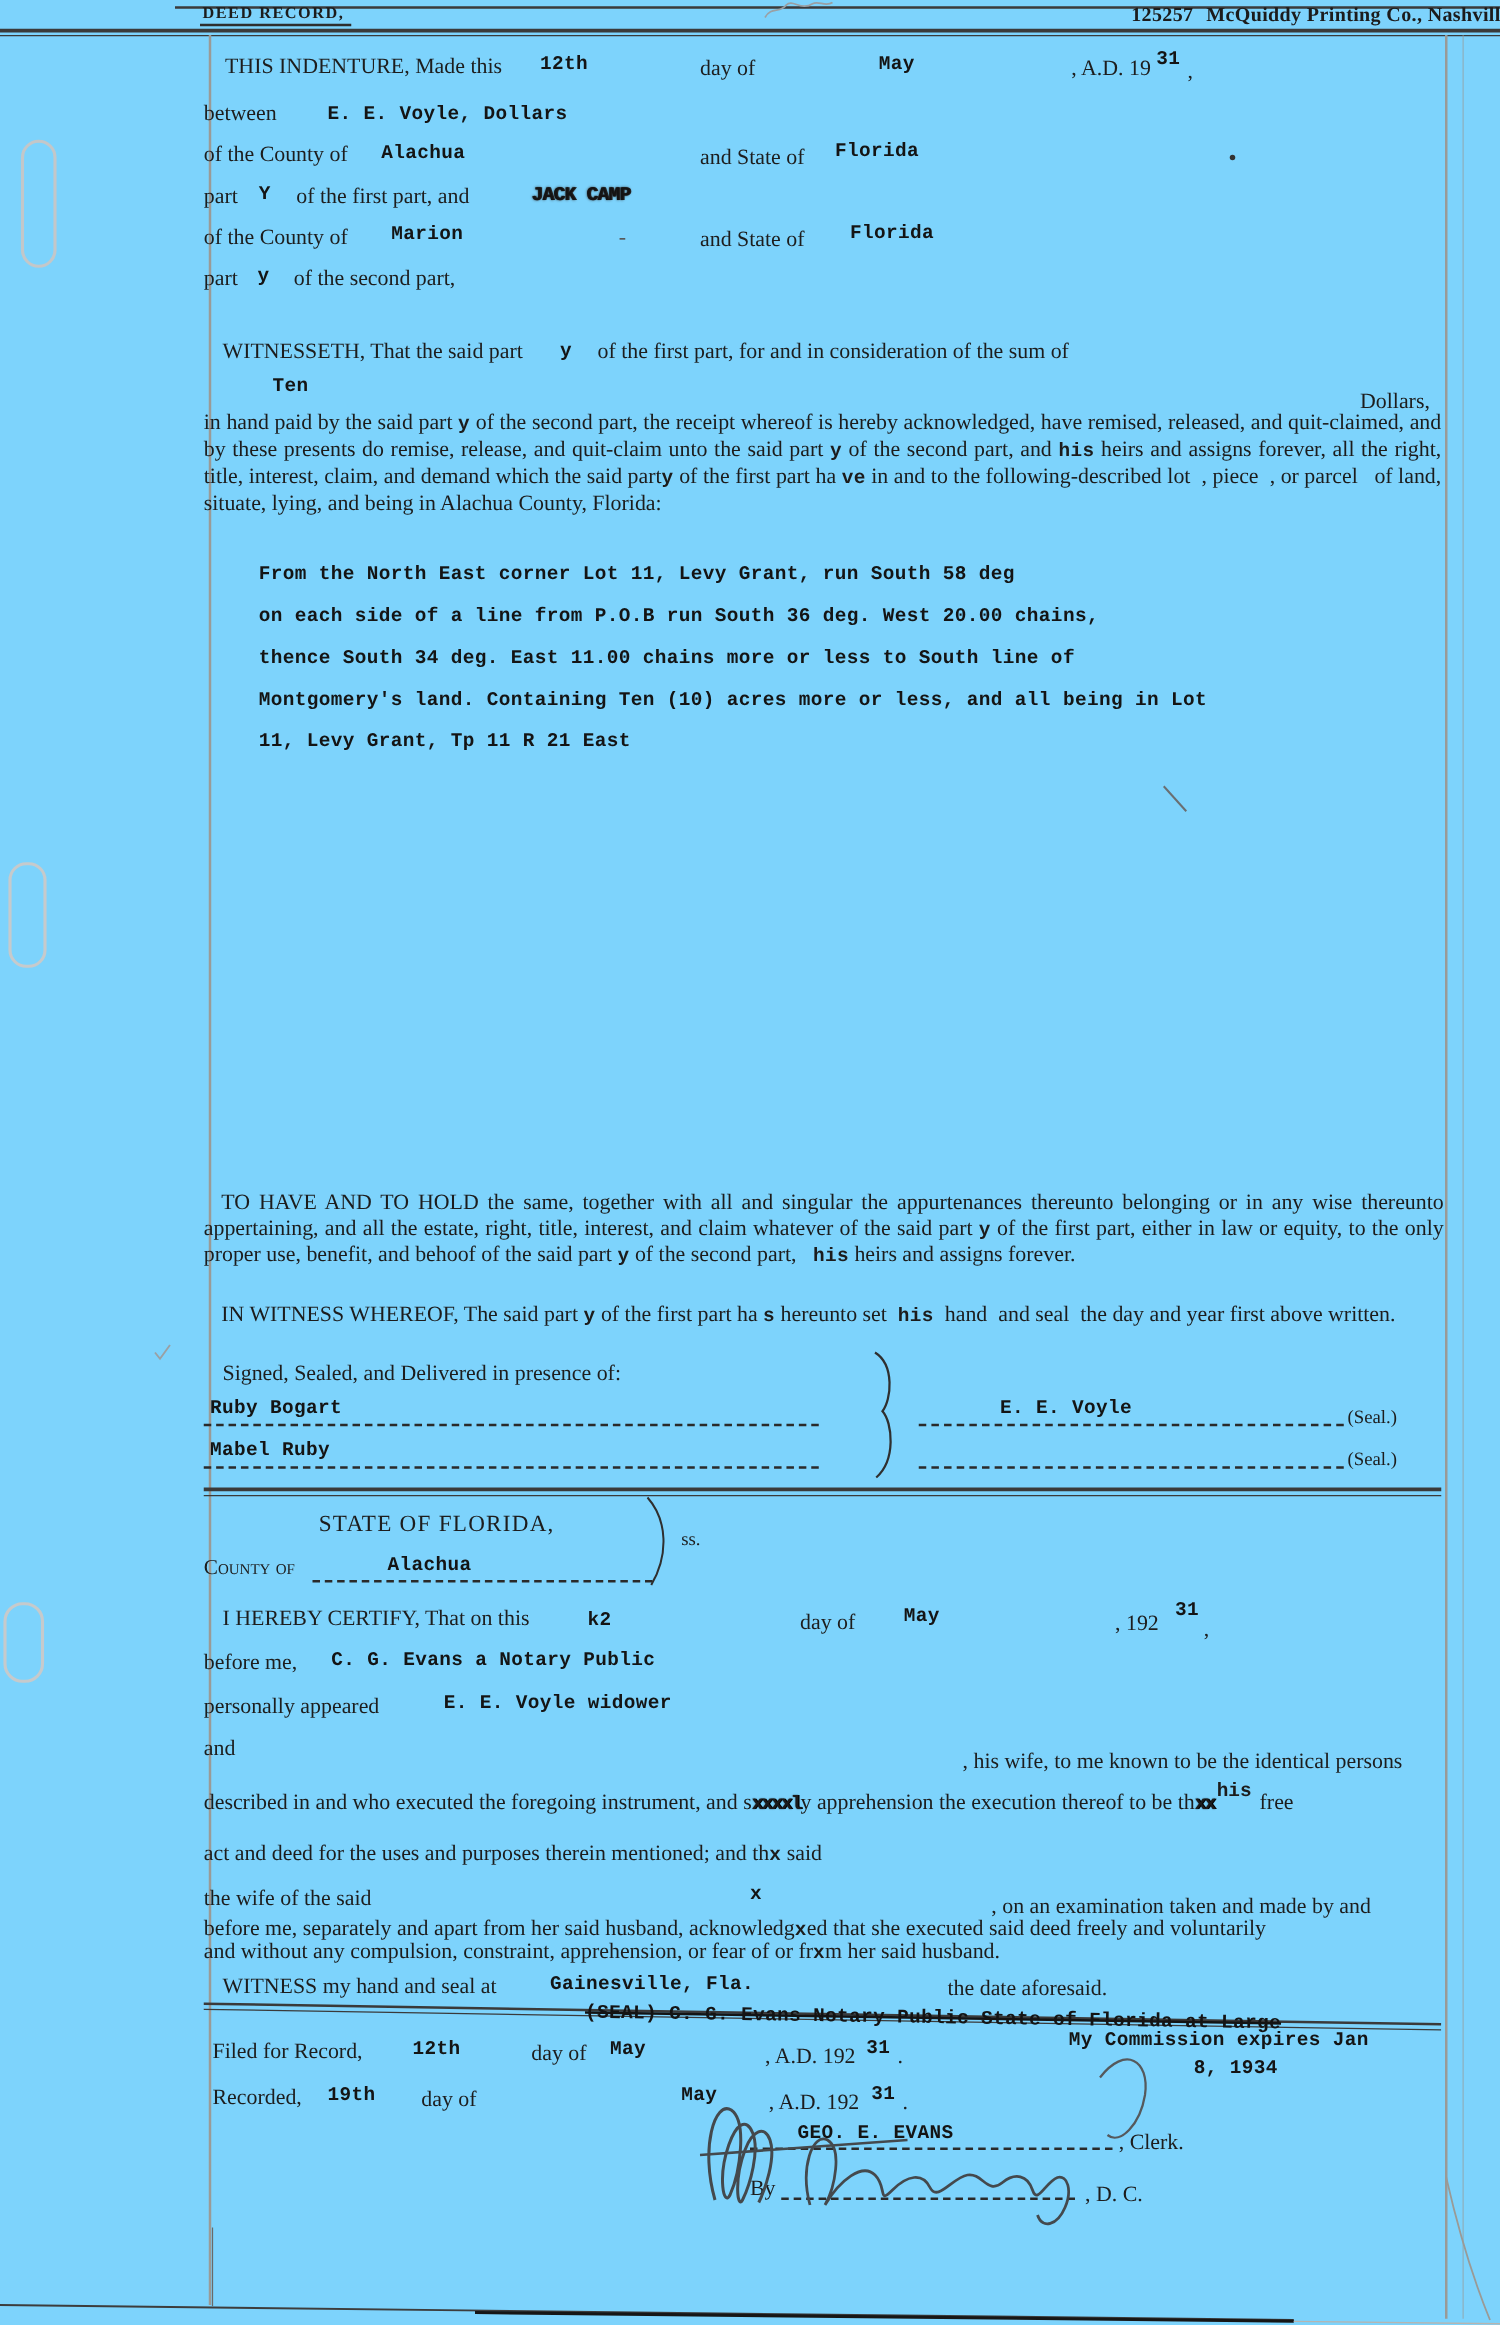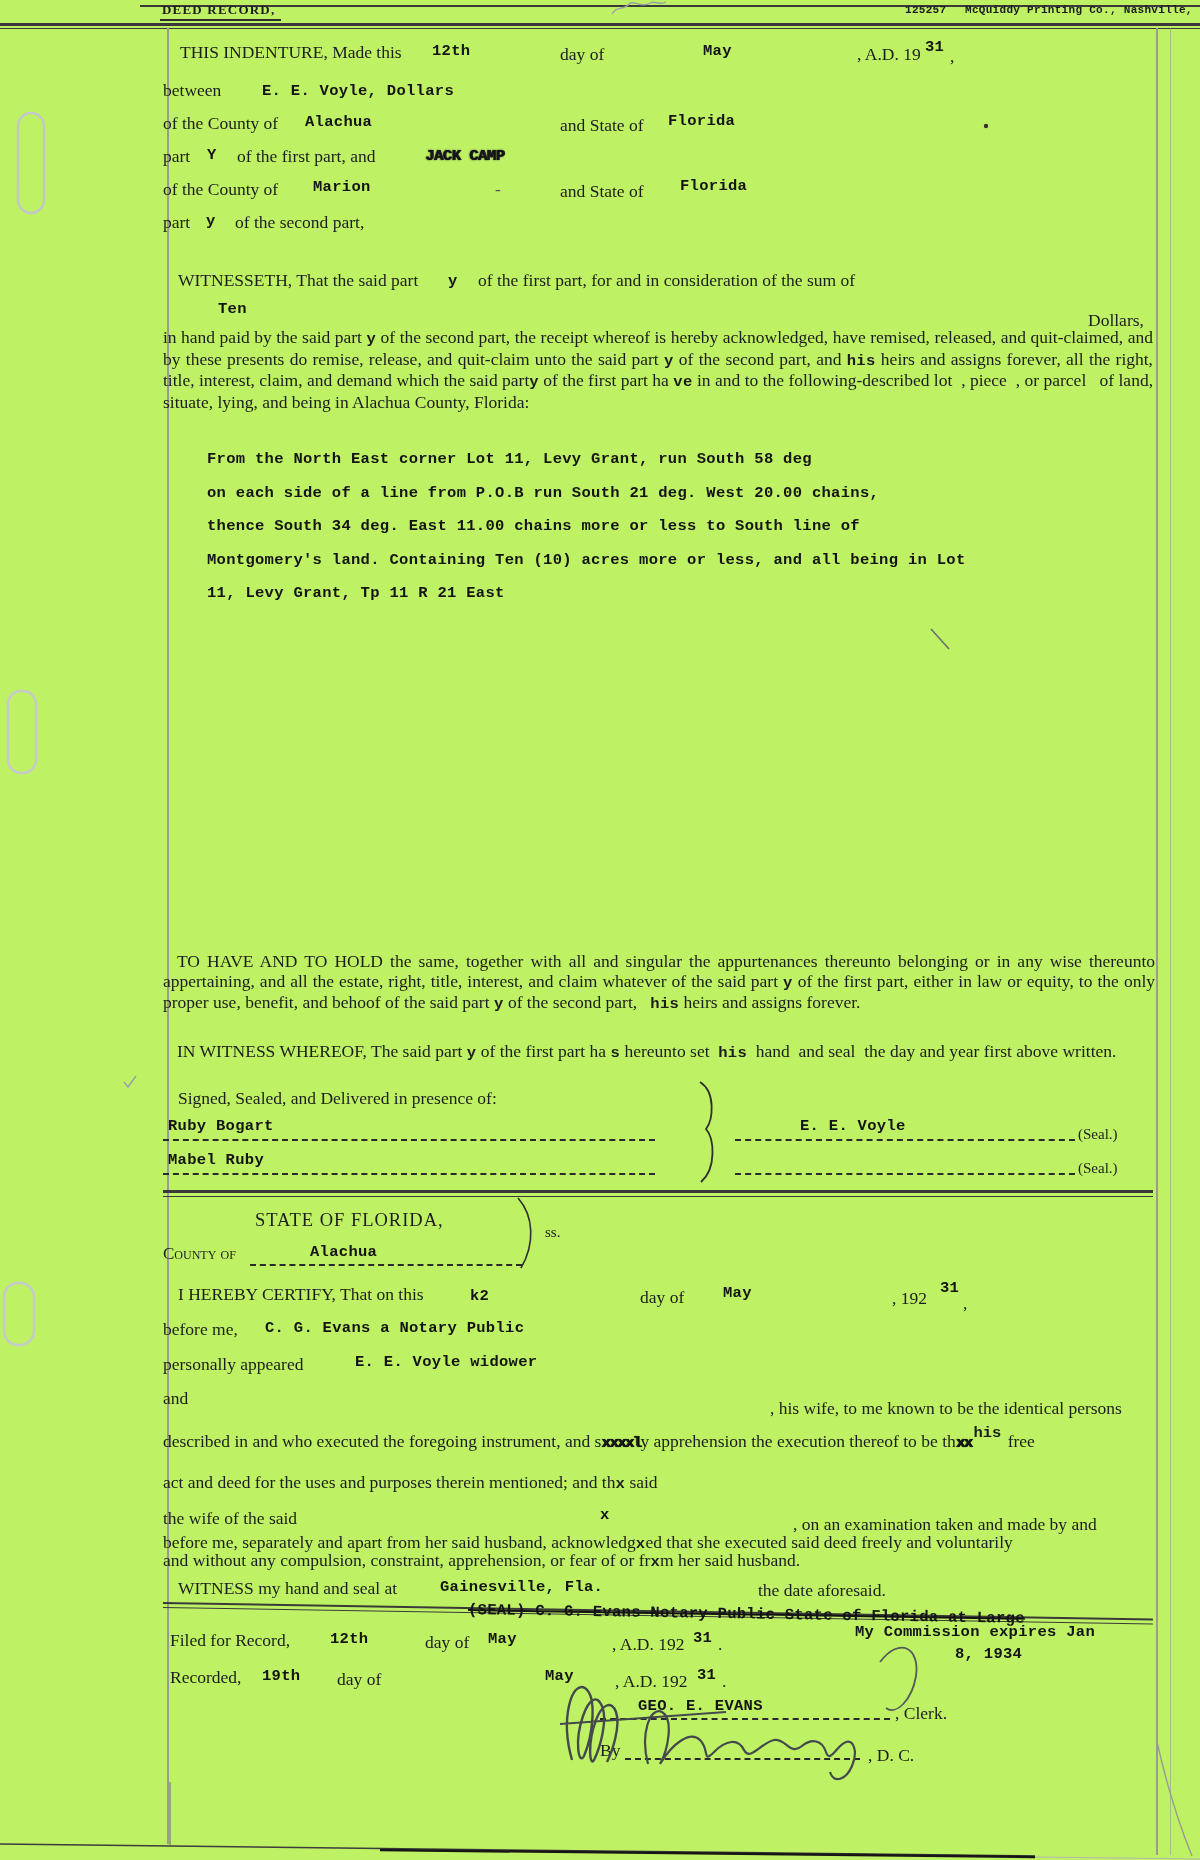--- a/index.html
+++ b/index.html
@@ -1,16 +1,16 @@
 <!DOCTYPE html>
 <html><head>
 <meta charset="utf-8">
 <style>
   html,body{margin:0;padding:0;background:#e8e8e4;}
-  .sheet{position:relative;width:1200px;height:1860px;background:#bef264;overflow:hidden;
+  .sheet{position:relative;width:1200px;height:1860px;background:#7dd3fc;overflow:hidden;
          font-family:"Liberation Serif",serif;color:#1c1c1c;}
   .abs{position:absolute;white-space:nowrap;}
   .pre{font-family:"Liberation Serif",serif;font-size:17.5px;color:#1d1d1d;}
   .pre-sm{font-family:"Liberation Serif",serif;font-size:15px;color:#1d1d1d;}
   .sc{font-variant:small-caps;}
   .typed{font-family:"Liberation Mono","DejaVu Sans Mono",monospace;font-weight:700;
          font-size:15.5px;color:#141414;letter-spacing:.3px;}
   .smear{text-shadow:1px 0 0 #222,0 0 2px #333;letter-spacing:-.5px;}
   .para{position:absolute;white-space:normal;text-align:justify;line-height:19.5px;}
   .para .seg-p{font-family:"Liberation Serif",serif;font-size:17.5px;}
@@ -20,21 +20,21 @@
                text-shadow:1px 0 0 #000,0 0 1px #000;letter-spacing:-1.5px;}
   .para .seg-sup{font-family:"Liberation Mono",monospace;font-weight:700;font-size:15.5px;
                position:relative;top:-10px;margin:0 2px;}
   .tline{white-space:nowrap;line-height:33.5px;margin-left:39px;}
   .rule{position:absolute;background:#3a3a3a;}
   .rule-soft{position:absolute;background:#9a9a96;}
   .dashline{position:absolute;border-bottom:2.5px dashed #2a2a2a;height:0;}
   .seal-strike{text-decoration:line-through;text-decoration-thickness:1.5px;}
   svg{position:absolute;left:0;top:0;pointer-events:none;}
   .hdr-left{font-weight:700;font-size:13px;letter-spacing:1.2px;border-bottom:2px solid #2e2e2e;padding:0 6px 1px 2px;}
-  .hdr-right{font-weight:700;font-size:11px;letter-spacing:.3px;font-family:Liberation Mono, monospace;}
+  .hdr-right{font-weight:700;font-size:16px;letter-spacing:.3px;}
 </style>
 </head>
 <body>
 
 <div class="sheet">
 
   <div class="rule" style="left:140px;top:5px;width:1060px;height:1.5px"></div>
   <div class="rule" style="left:0;top:23px;width:1200px;height:2.5px"></div>
   <div class="rule" style="left:0;top:28px;width:1200px;height:1px"></div>
   <span class="abs hdr-left" style="left:160px;top:2px">DEED RECORD,</span>
@@ -79,21 +79,21 @@
   <span class="abs pre" style="left:178px;top:270px">WITNESSETH, That the said part</span>
   <span class="abs typed" style="left:448px;top:272px">y</span>
   <span class="abs pre" style="left:478px;top:270px">of the first part, for and in consideration of the sum of</span>
   <span class="abs typed" style="left:218px;top:300px">Ten</span>
   <span class="abs pre" style="left:1088px;top:310px">Dollars,</span>
 
   <div class="para" style="left:163px;top:328px;width:990px"><span class="seg-p">in hand paid by the said part </span><span class="seg-t">y</span><span class="seg-p"> of the second part, the receipt whereof is hereby acknowledged, have remised, released, and quit-claimed, and by these presents do remise, release, and quit-claim unto the said part </span><span class="seg-t">y</span><span class="seg-p"> of the second part, and </span><span class="seg-t">his</span><span class="seg-p"> heirs and assigns forever, all the right, title, interest, claim, and demand which the said part</span><span class="seg-t">y</span><span class="seg-p"> of the first part ha </span><span class="seg-t">ve</span><span class="seg-p"> in and to the following-described lot&nbsp;&nbsp;, piece&nbsp;&nbsp;, or parcel&nbsp;&nbsp; of land, situate, lying, and being in Alachua County, Florida:</span></div>
 
   <div class="abs typed" style="left:168px;top:443px;line-height:34px">
       <div class="tline">From the North East corner Lot 11, Levy Grant, run South 58 deg</div>
-      <div class="tline">on each side of a line from P.O.B run South 21 deg. West 20.00 chains,</div>
+      <div class="tline">on each side of a line from P.O.B run South 36 deg. West 20.00 chains,</div>
       <div class="tline">thence South 34 deg. East 11.00 chains more or less to South line of</div>
       <div class="tline">Montgomery's land. Containing Ten (10) acres more or less, and all being in Lot</div>
       <div class="tline">11, Levy Grant, Tp 11 R 21 East</div>
     </div>
 
   <div class="para" style="left:163px;top:952px;width:992px;text-indent:14px"><span class="seg-p">TO HAVE AND TO HOLD the same, together with all and singular the appurtenances thereunto belonging or in any wise thereunto appertaining, and all the estate, right, title, interest, and claim whatever of the said part </span><span class="seg-t">y</span><span class="seg-p"> of the first part, either in law or equity, to the only proper use, benefit, and behoof of the said part </span><span class="seg-t">y</span><span class="seg-p"> of the second part, &nbsp;&nbsp;</span><span class="seg-t">his</span><span class="seg-p"> heirs and assigns forever.</span></div>
 
   <div class="para" style="left:163px;top:1042px;width:992px;text-indent:14px"><span class="seg-p">IN WITNESS WHEREOF, The said part </span><span class="seg-t">y</span><span class="seg-p"> of the first part ha </span><span class="seg-t">s</span><span class="seg-p"> hereunto set &nbsp;</span><span class="seg-t">his</span><span class="seg-p"> &nbsp;hand &nbsp;and seal &nbsp;the day and year first above written.</span></div>
 
   <span class="abs pre" style="left:178px;top:1088px">Signed, Sealed, and Delivered in presence of:</span>

